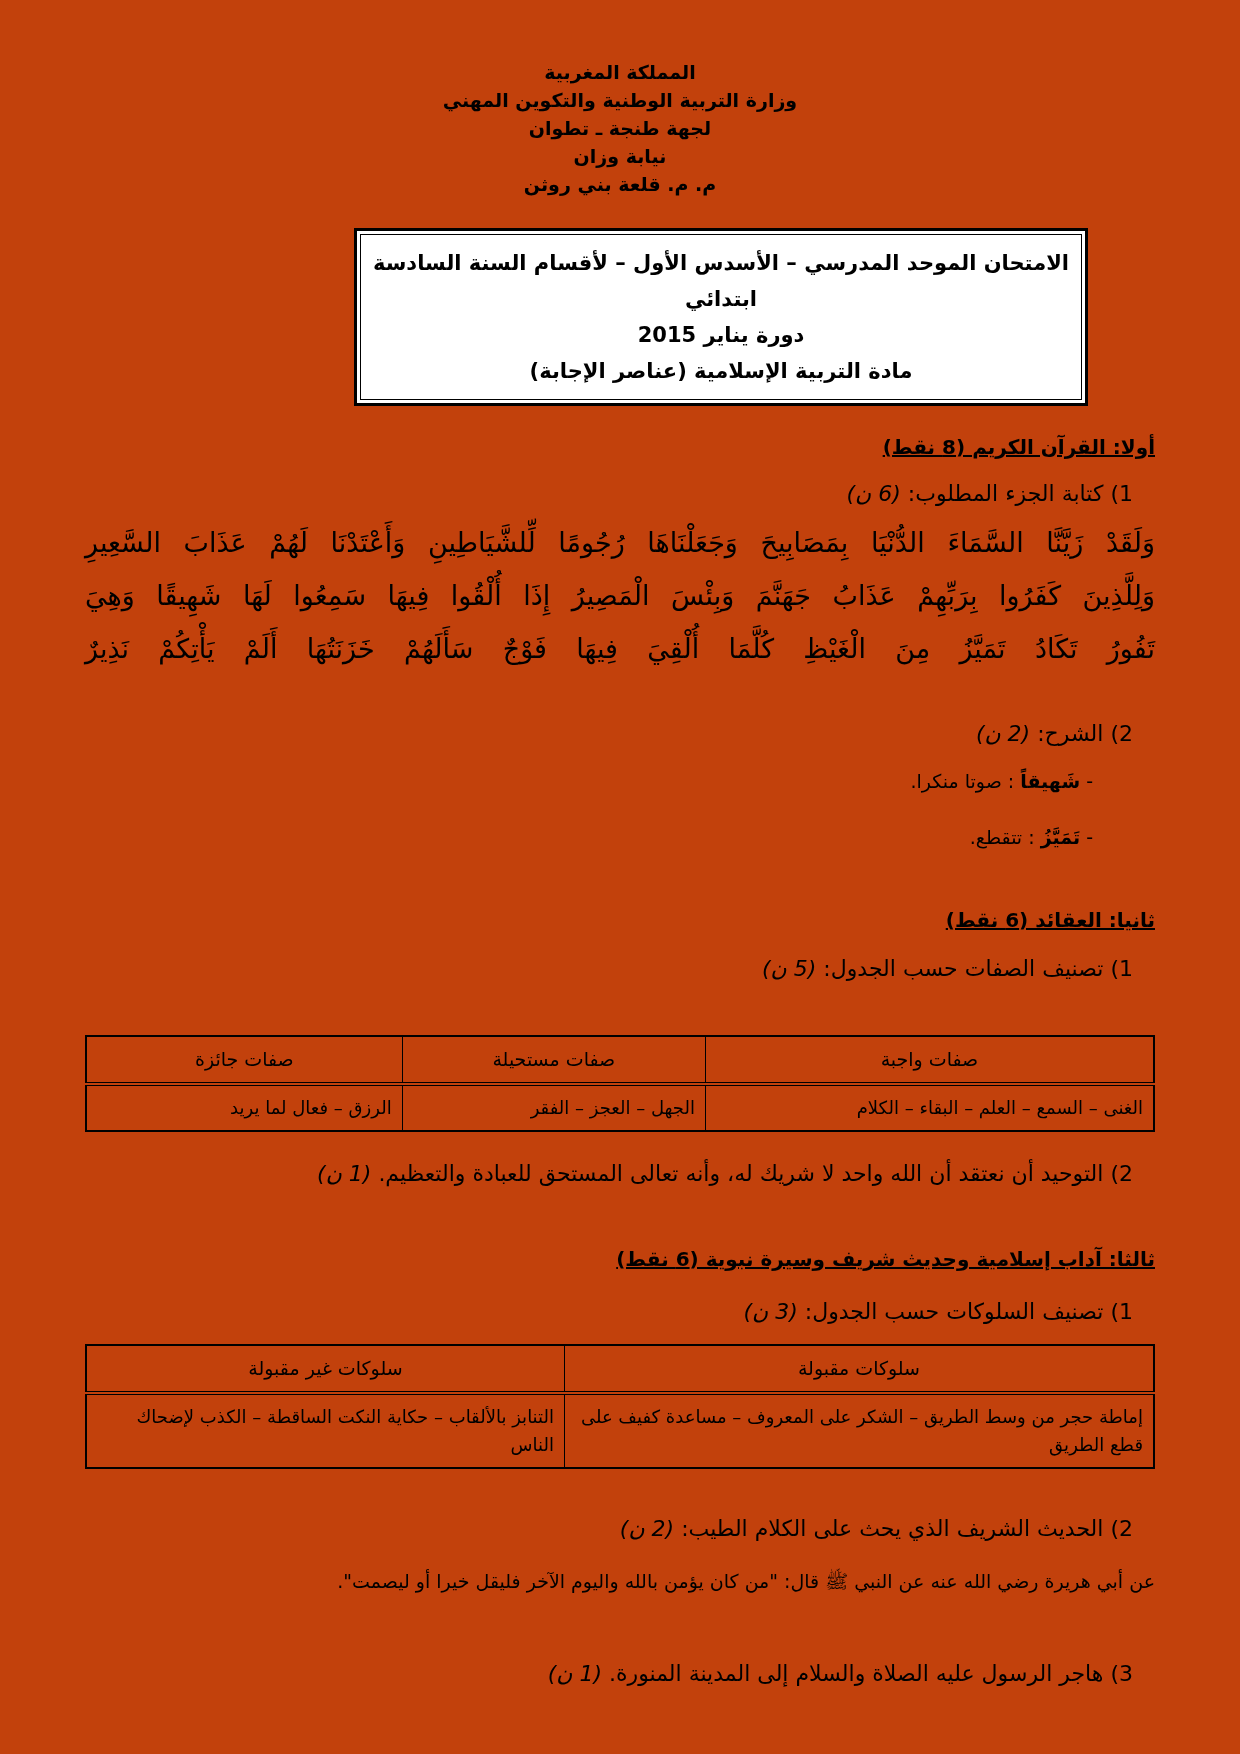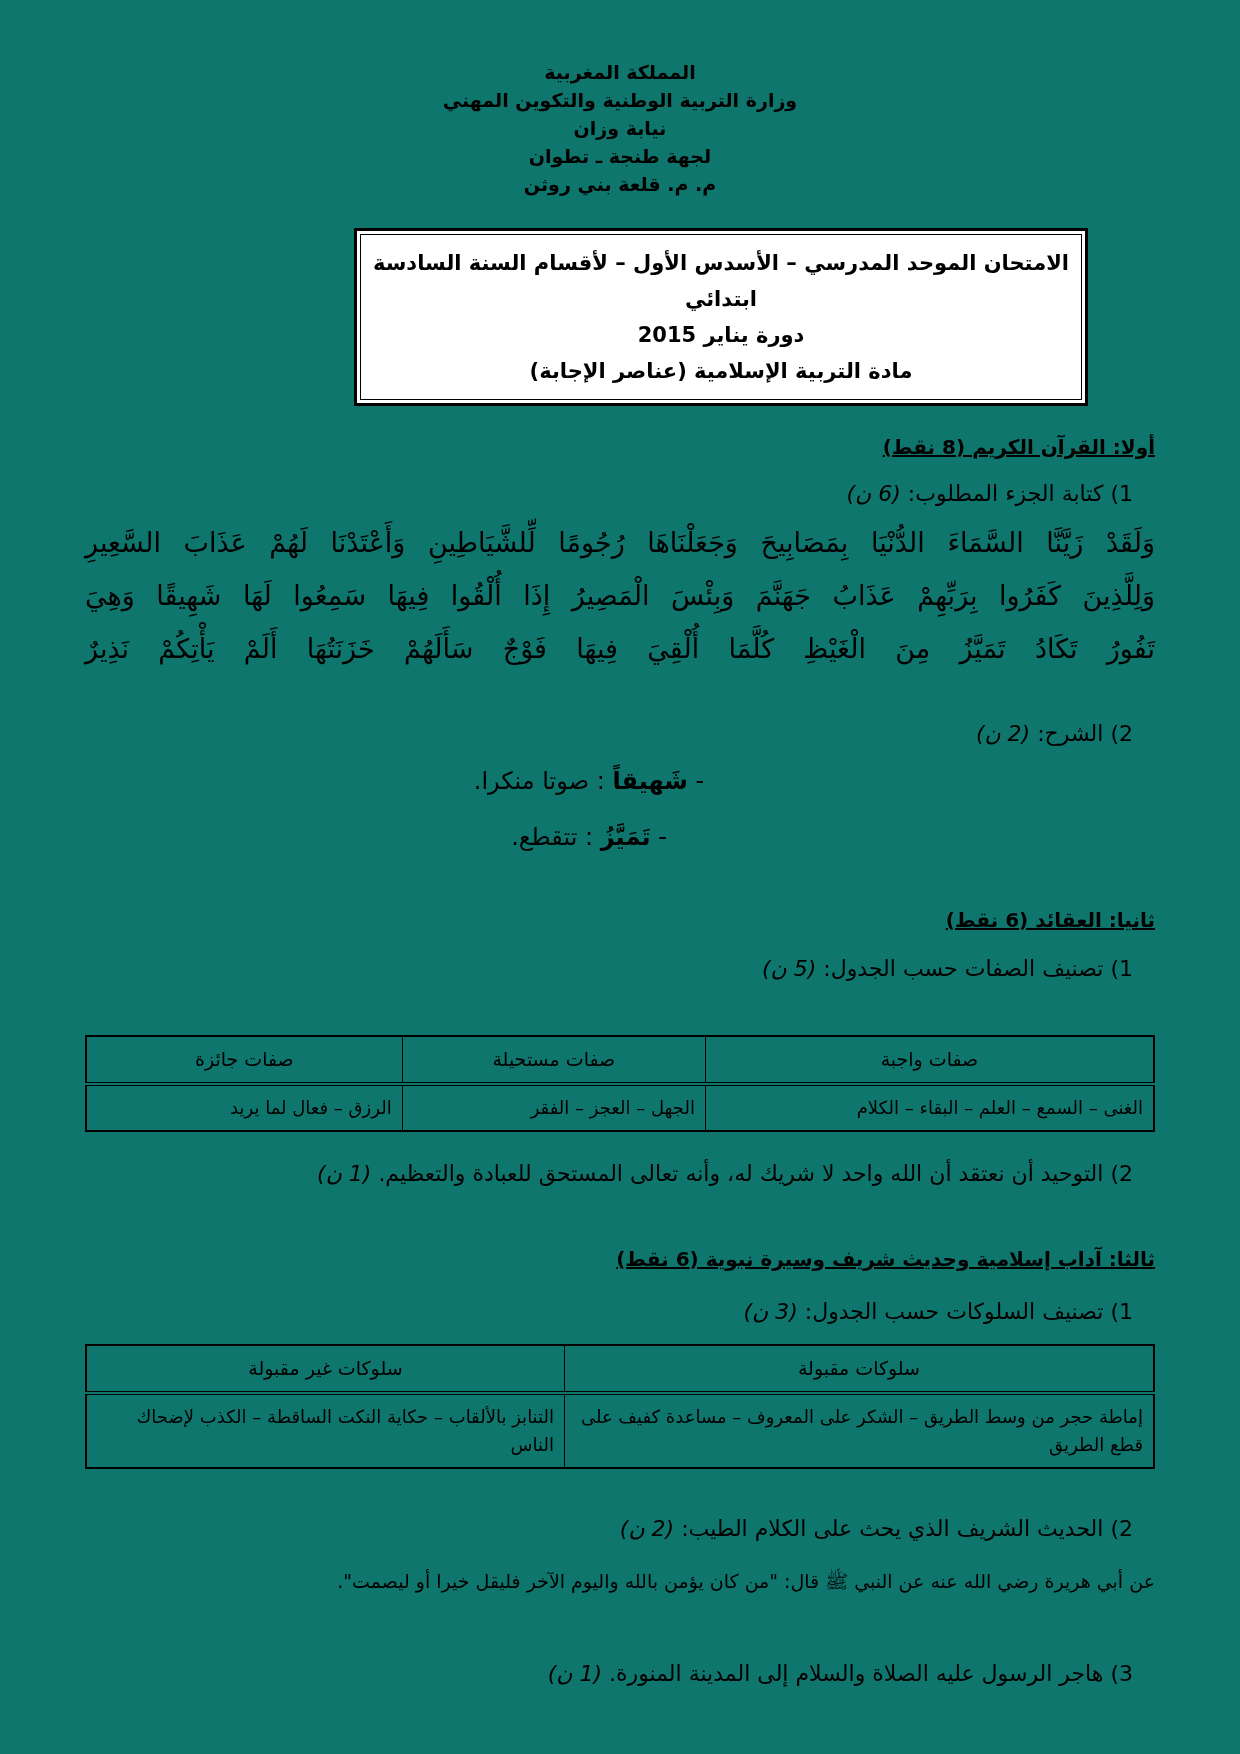--- a/index.html
+++ b/index.html
@@ -6,21 +6,21 @@
     margin: 0;
     padding: 0;
     background: #ffffff;
   }
   .page {
     position: relative;
     width: 1240px;
     height: 1754px;
     box-sizing: border-box;
     padding: 58px 85px 0 85px;
-    background: #0f766e;
+    background: #c2410c;
     color: #000;
     direction: rtl;
     font-family: "DejaVu Sans", sans-serif;
     overflow: hidden;
   }
   
   .letterhead {
     text-align: center;
     font-weight: bold;
     font-size: 19px;
@@ -70,24 +70,23 @@
     font-size: 27px;
     line-height: 53px;
   }
   .quran-line {
     text-align: justify;
     text-align-last: justify;
     white-space: nowrap;
   }
   
   .def {
-    font-size: 24px;
+    font-size: 19px;
     line-height: 30px;
     padding-right: 62px;
-    text-align: center;
   }
   .def-term { font-weight: bold; }
   
   table.answers {
     width: 100%;
     border-collapse: collapse;
     table-layout: fixed;
     border: 2px solid #000;
   }
   table.answers th {
@@ -125,22 +124,22 @@
   }
 </style>
 </head>
 <body>
 
 <div class="page">
 
   <div class="letterhead">
     <div>المملكة المغربية</div>
     <div>وزارة التربية الوطنية والتكوين المهني</div>
+    <div>لجهة طنجة ـ تطوان</div>
     <div>نيابة وزان</div>
-    <div>لجهة طنجة ـ تطوان</div>
     <div>م. م. قلعة بني روثن</div>
   </div>
 
   <div class="title-box">
     <div class="title-box-inner">
       <div>الامتحان الموحد المدرسي – الأسدس الأول – لأقسام السنة السادسة ابتدائي</div>
       <div>دورة يناير 2015</div>
       <div>مادة التربية الإسلامية (عناصر الإجابة)</div>
     </div>
   </div>

